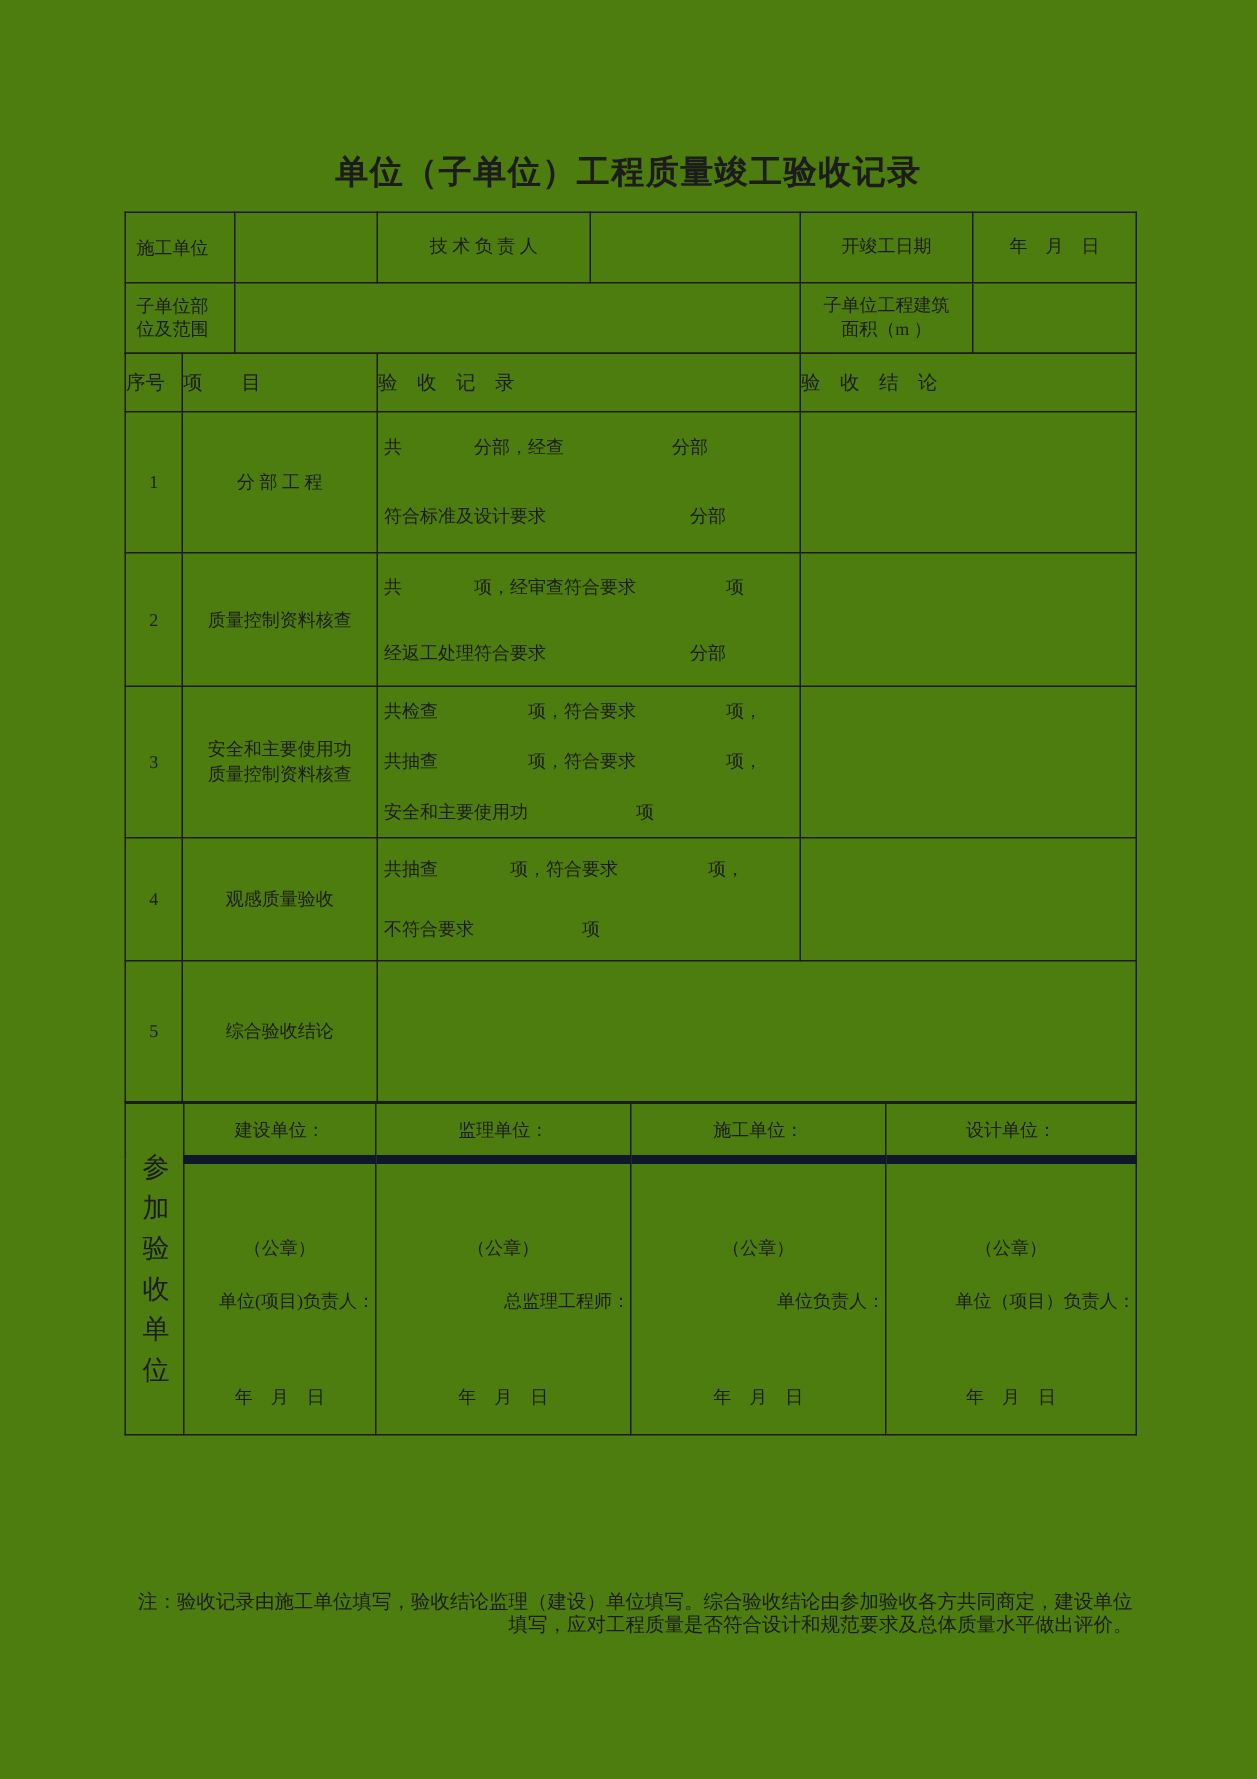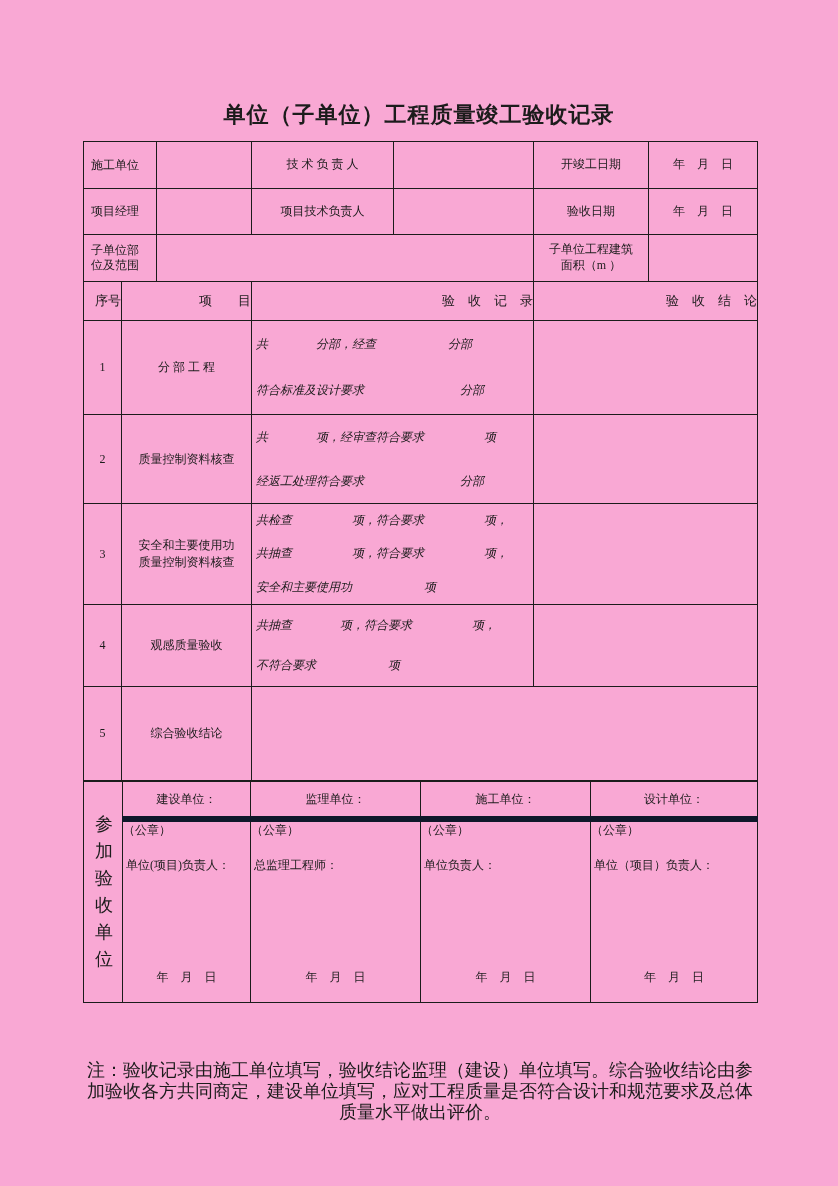--- a/index.html
+++ b/index.html
@@ -1,60 +1,60 @@
 <!DOCTYPE html>
 <html><head>
 <meta charset="utf-8">
 <style>
   html,body { margin:0; padding:0; background:#ffffff; }
   .page {
-    position:relative; width:838px; height:1186px; background:#f9a8d4;
+    position:relative; width:838px; height:1186px; background:#4d7c0f;
     font-family:"Liberation Serif","DejaVu Serif",serif; color:#1c1c1c;
     overflow:hidden;
   }
   .doc-title {
     position:absolute; top:100px; left:0; width:100%;
     text-align:center; font-size:22px; font-weight:bold; letter-spacing:1px;
   }
   .tables { position:absolute; left:83px; top:141px; width:674px; }
   table { border-collapse:collapse; table-layout:fixed; width:674px; }
   .body-table, .sig-table { margin-top:-1px; }
   td {
     border:1px solid #1c1c1c; padding:0; font-size:12px;
     vertical-align:middle; overflow:hidden;
   }
   
   .r45 td { height:45px; } .r46 td { height:46px; }
   .lbl-left { padding-left:7px; text-align:left; line-height:1.25; }
   .lbl-c { text-align:center; line-height:1.3; }
   
-  .rhead td { height:38px; text-align:right; font-size:13px; }
+  .rhead td { height:38px; text-align:left; font-size:13px; }
   .no-cell { text-align:center; }
   .name-cell { text-align:center; line-height:1.4; }
-  .rec-cell { vertical-align:top; padding:0 4px;font-style:italic; }
+  .rec-cell { vertical-align:top; padding:0 4px; }
   .recbox { display:flex; flex-direction:column; justify-content:space-around; }
   .rb1 { height:93px; } .rb2 { height:88px; } .rb3 { height:100px; } .rb4 { height:81px; } .rb5 { height:93px; }
   .rec-line { white-space:pre; text-align:left; }
   
   .sig-table { border-top:2px solid #1c1c1c; }
   .sig-head td { height:34px; text-align:center; }
   .sig-head .sh { border-bottom:6px solid #0f172a; }
   .sig-body td { height:180px; vertical-align:top; }
   .sigbox { display:flex; flex-direction:column; height:178px; }
-  .seal { }
-  .person { margin-top:18px; text-align:left; padding-left:3px; white-space:nowrap; }
+  .seal { margin-top:48px; text-align:center; }
+  .person { margin-top:18px; text-align:right; padding-left:3px; white-space:nowrap; }
   .sigdate { margin-top:auto; margin-bottom:14px; text-align:center; }
   .vert-cell { vertical-align:middle; }
   .vert-inner {
     width:16px; margin:0 auto; text-align:center;
     word-break:break-all; line-height:27px; font-size:18px;
   }
   .note {
     position:absolute; left:85px; top:1060px; width:670px;
-    font-size:18px; line-height:1.17; text-align:center;
+    font-size:13px; line-height:1.17; text-align:right;
   }
 </style>
 </head>
 <body>
 
 <div class="page">
 
   <div class="doc-title">单位（子单位）工程质量竣工验收记录</div>
 
   <div class="tables">
@@ -68,28 +68,20 @@
           <col style="width:115px">
           <col style="width:109px">
       </colgroup>
       <tbody>
       <tr class="r46">
         <td class="lbl-left">施工单位</td>
         <td></td>
         <td class="lbl-c">技 术 负 责 人</td>
         <td></td>
         <td class="lbl-c">开竣工日期</td>
-        <td class="lbl-c">年　月　日</td>
-      </tr>
-      <tr class="r45">
-        <td class="lbl-left">项目经理</td>
-        <td></td>
-        <td class="lbl-c">项目技术负责人</td>
-        <td></td>
-        <td class="lbl-c">验收日期</td>
         <td class="lbl-c">年　月　日</td>
       </tr>
       <tr class="r46">
         <td class="lbl-left">
           <div>子单位部</div>
           <div>位及范围</div>
         </td>
         <td colspan="3"></td>
         <td class="lbl-c">
           <div>子单位工程建筑</div>

